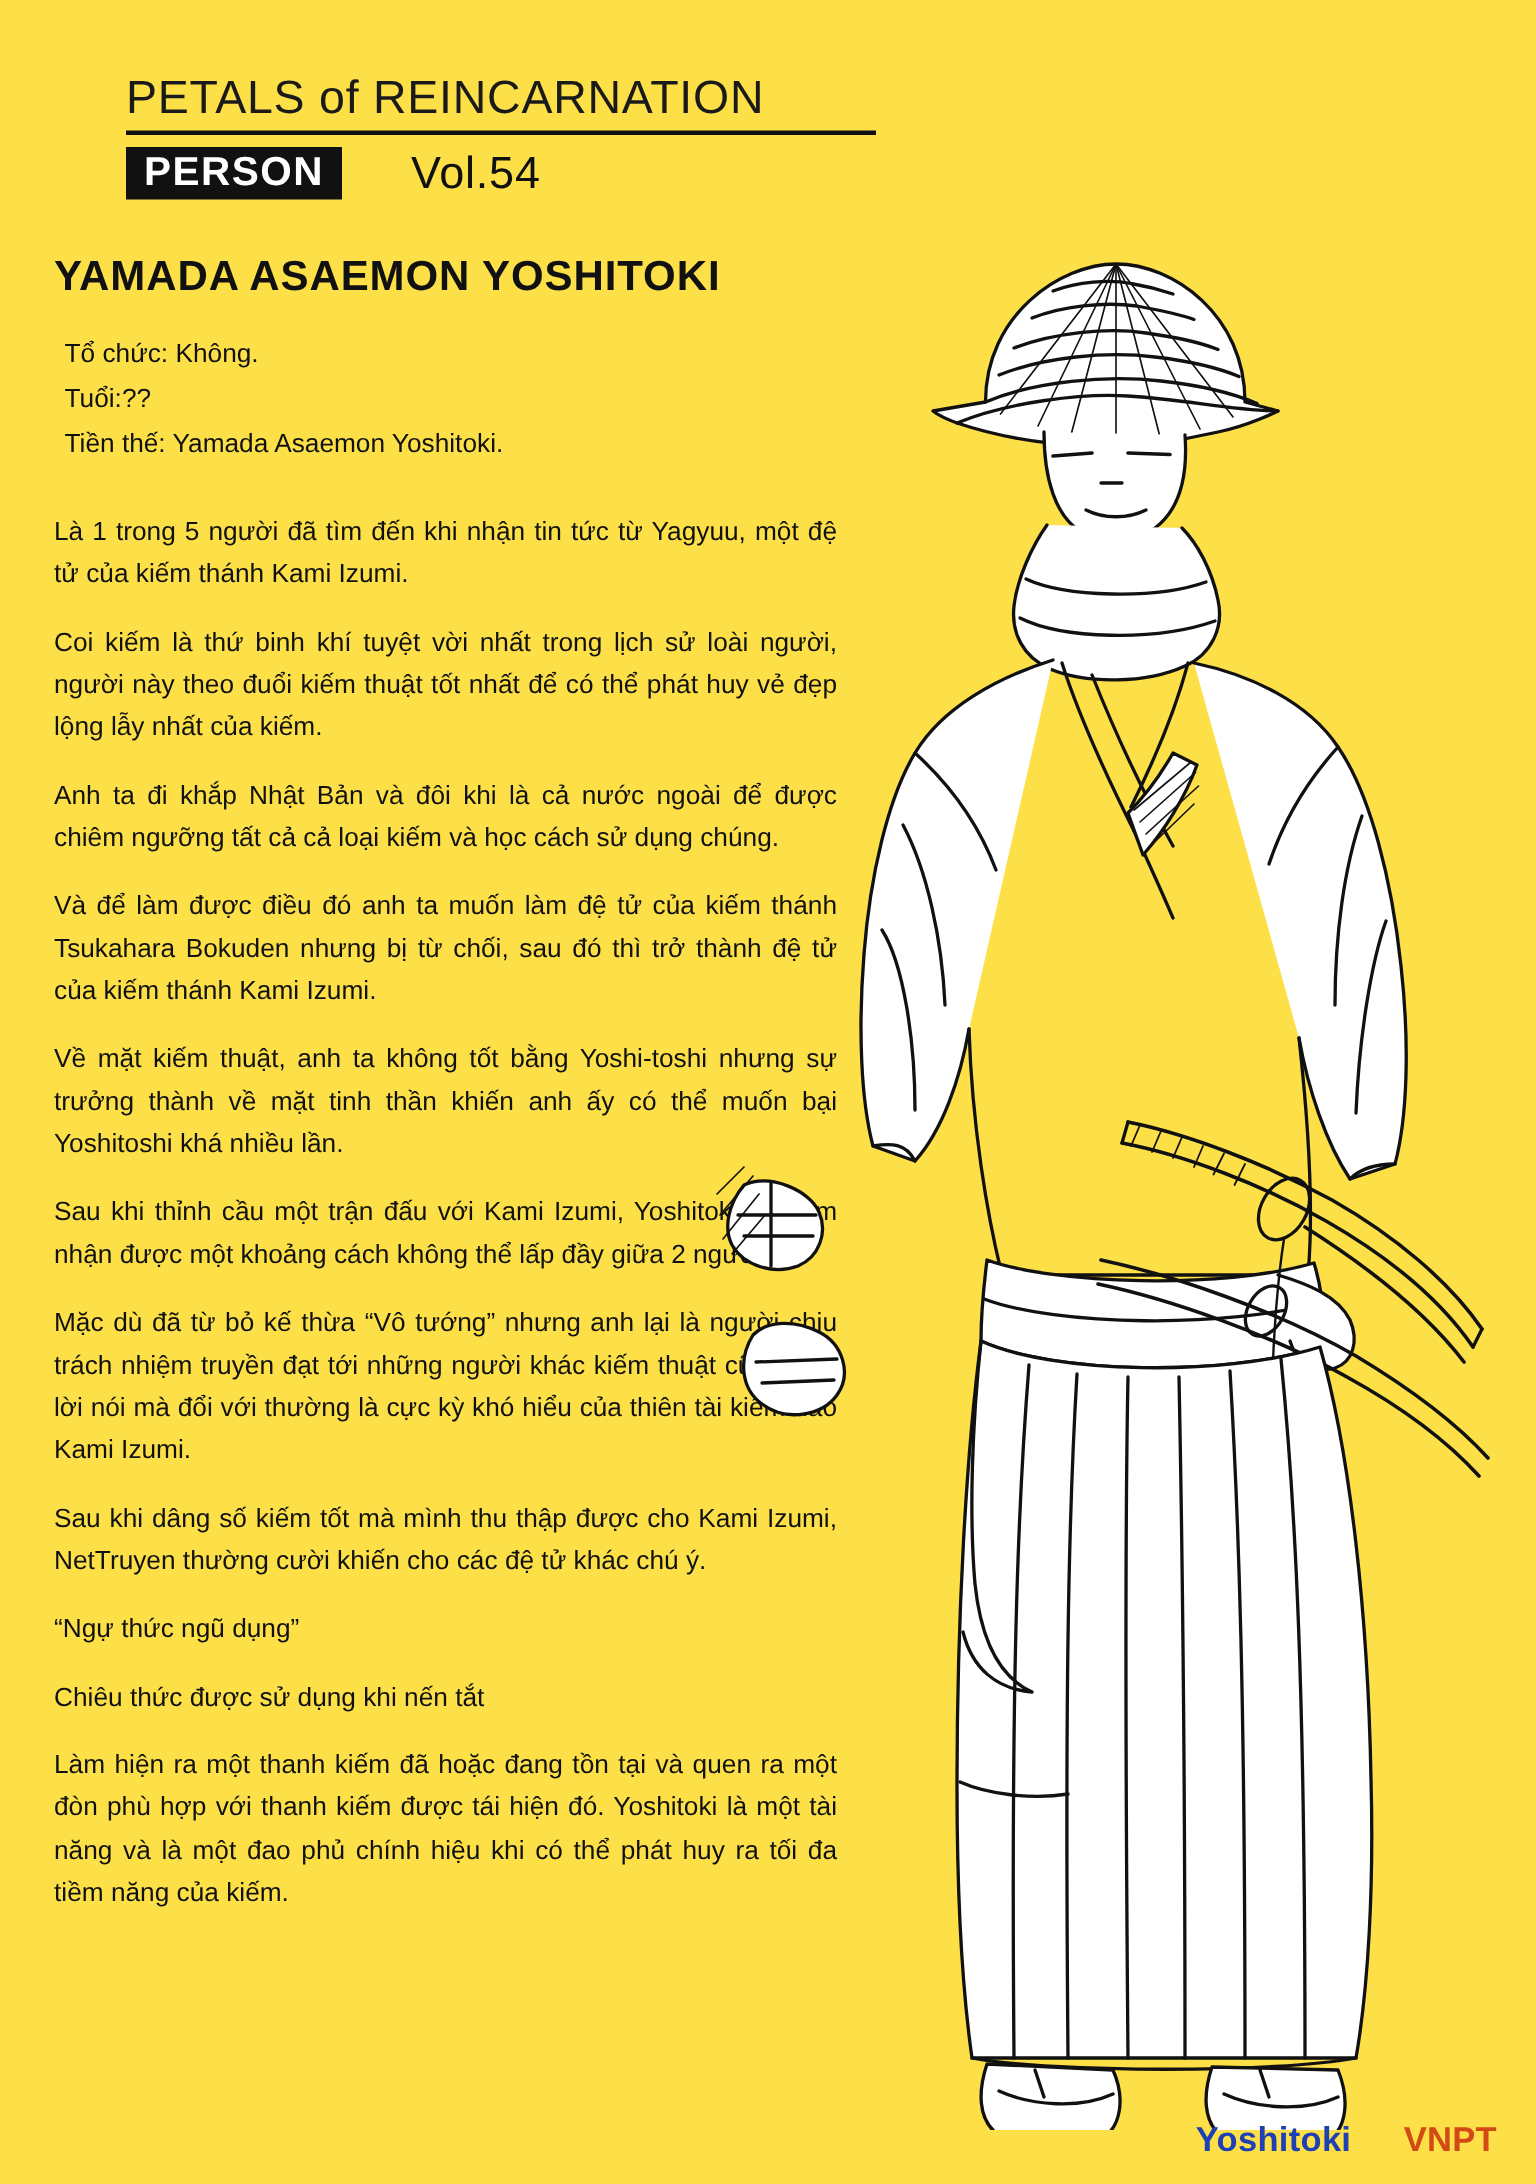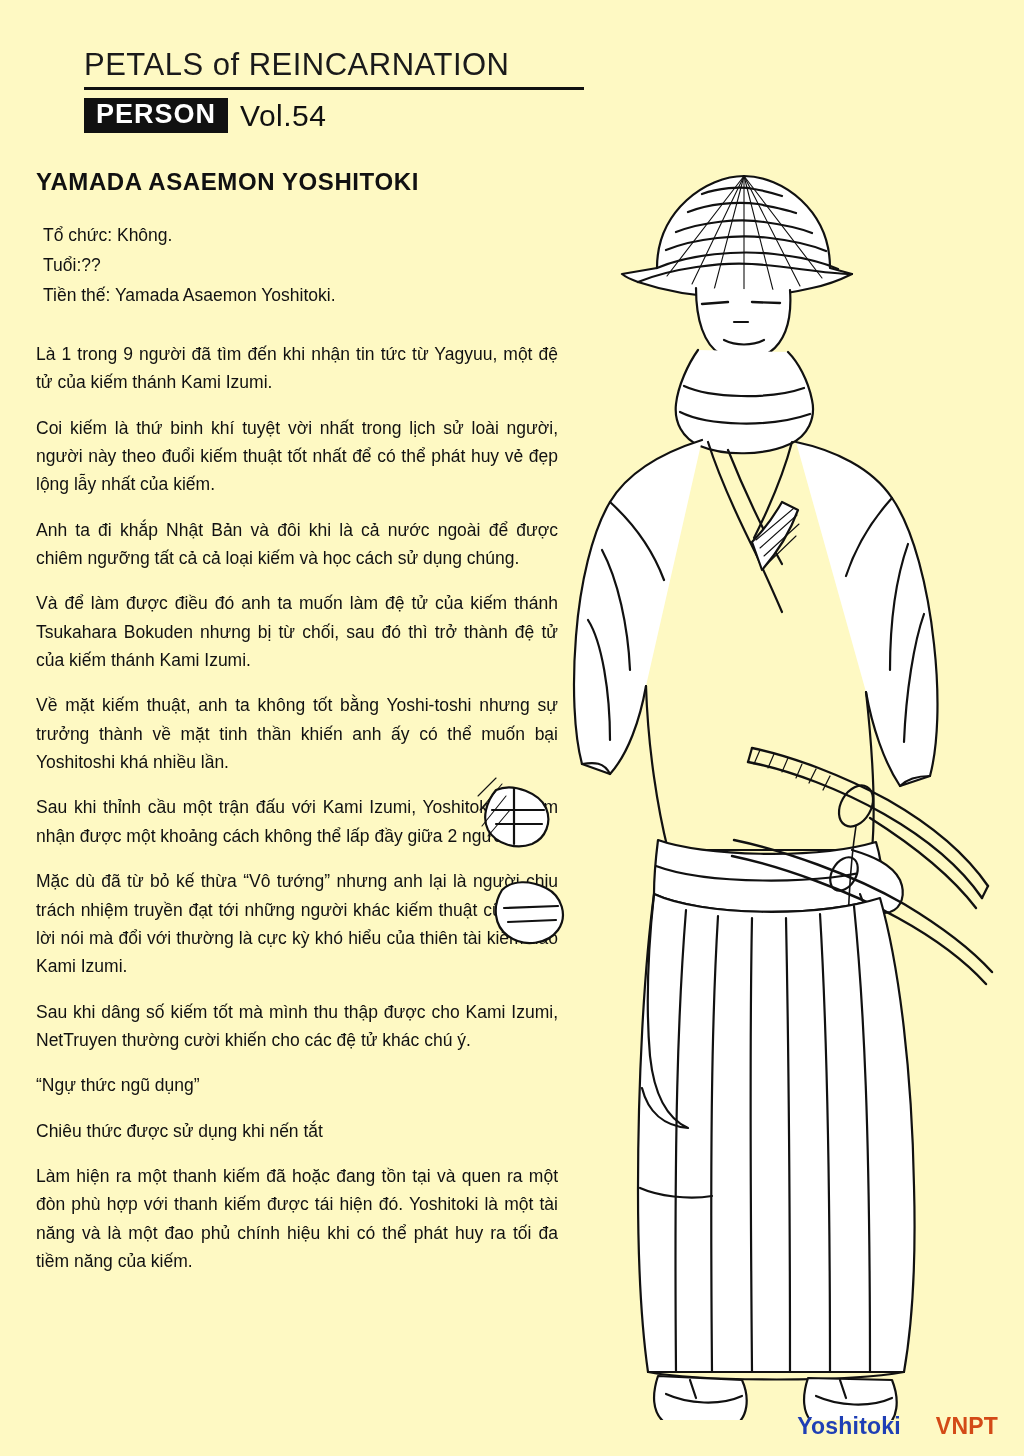--- a/index.html
+++ b/index.html
@@ -11,21 +11,21 @@
     font-family: "Liberation Sans", sans-serif;
     color: #000000;
     position: relative;
     overflow: hidden;
   }
 
   .page {
     position: relative;
     width: 1024px;
     height: 1456px;
-    background: #fef9c3;
+    background: #fde047;
   }
 
   
   .header {
     position: absolute;
     left: 84px;
     top: 48px;
     width: 520px;
   }
   .series-title {
@@ -36,20 +36,21 @@
     line-height: 1.1;
     padding-bottom: 5px;
     border-bottom: 3px solid #111;
     width: 500px;
     white-space: nowrap;
   }
   .person-row {
     display: flex;
     align-items: center;
     margin-top: 8px;
+    gap: 34px;
   }
   .person-badge {
     background: #111;
     color: #fff;
     font-weight: bold;
     font-size: 27px;
     letter-spacing: 1px;
     padding: 2px 12px 4px 12px;
     line-height: 1.08;
     display: inline-block;
@@ -59,21 +60,21 @@
     font-weight: normal;
     margin-left: 12px;
     letter-spacing: 0.5px;
     color: #111;
   }
 
   .char-name {
     position: absolute;
     left: 36px;
     top: 168px;
-    font-size: 24px;
+    font-size: 28px;
     font-weight: bold;
     letter-spacing: 0.6px;
     color: #111;
     white-space: nowrap;
   }
 
   
   .meta {
     position: absolute;
     left: 43px;
@@ -140,21 +141,21 @@
 
   <div class="char-name">YAMADA ASAEMON YOSHITOKI</div>
 
   <div class="meta">
     <div>Tổ chức: Không.</div>
     <div>Tuổi:??</div>
     <div>Tiền thế: Yamada Asaemon Yoshitoki.</div>
   </div>
 
   <div class="body-text">
-    <p>Là 1 trong 9 người đã tìm đến khi nhận tin tức từ Yagyuu, một đệ tử của kiếm thánh Kami Izumi.</p>
+    <p>Là 1 trong 5 người đã tìm đến khi nhận tin tức từ Yagyuu, một đệ tử của kiếm thánh Kami Izumi.</p>
     <p>Coi kiếm là thứ binh khí tuyệt vời nhất trong lịch sử loài người, người này theo đuổi kiếm thuật tốt nhất để có thể phát huy vẻ đẹp lộng lẫy nhất của kiếm.</p>
     <p>Anh ta đi khắp Nhật Bản và đôi khi là cả nước ngoài để được chiêm ngưỡng tất cả cả loại kiếm và học cách sử dụng chúng.</p>
     <p>Và để làm được điều đó anh ta muốn làm đệ tử của kiếm thánh Tsukahara Bokuden nhưng bị từ chối, sau đó thì trở thành đệ tử của kiếm thánh Kami Izumi.</p>
     <p>Về mặt kiếm thuật, anh ta không tốt bằng Yoshi-toshi nhưng sự trưởng thành về mặt tinh thần khiến anh ấy có thể muốn bại Yoshitoshi khá nhiều lần.</p>
     <p>Sau khi thỉnh cầu một trận đấu với Kami Izumi, Yoshitoki đã cảm nhận được một khoảng cách không thể lấp đầy giữa 2 người .</p>
     <p>Mặc dù đã từ bỏ kế thừa “Vô tướng” nhưng anh lại là người chịu trách nhiệm truyền đạt tới những người khác kiếm thuật cũng như lời nói mà đổi với thường là cực kỳ khó hiểu của thiên tài kiếm đào Kami Izumi.</p>
     <p>Sau khi dâng số kiếm tốt mà mình thu thập được cho Kami Izumi, NetTruyen thường cười khiến cho các đệ tử khác chú ý.</p>
     <p>“Ngự thức ngũ dụng”</p>
     <p>Chiêu thức được sử dụng khi nến tắt</p>
     <p class="last">Làm hiện ra một thanh kiếm đã hoặc đang tồn tại và quen ra một đòn phù hợp với thanh kiếm được tái hiện đó. Yoshitoki là một tài năng và là một đao phủ chính hiệu khi có thể phát huy ra tối đa tiềm năng của kiếm.</p>

